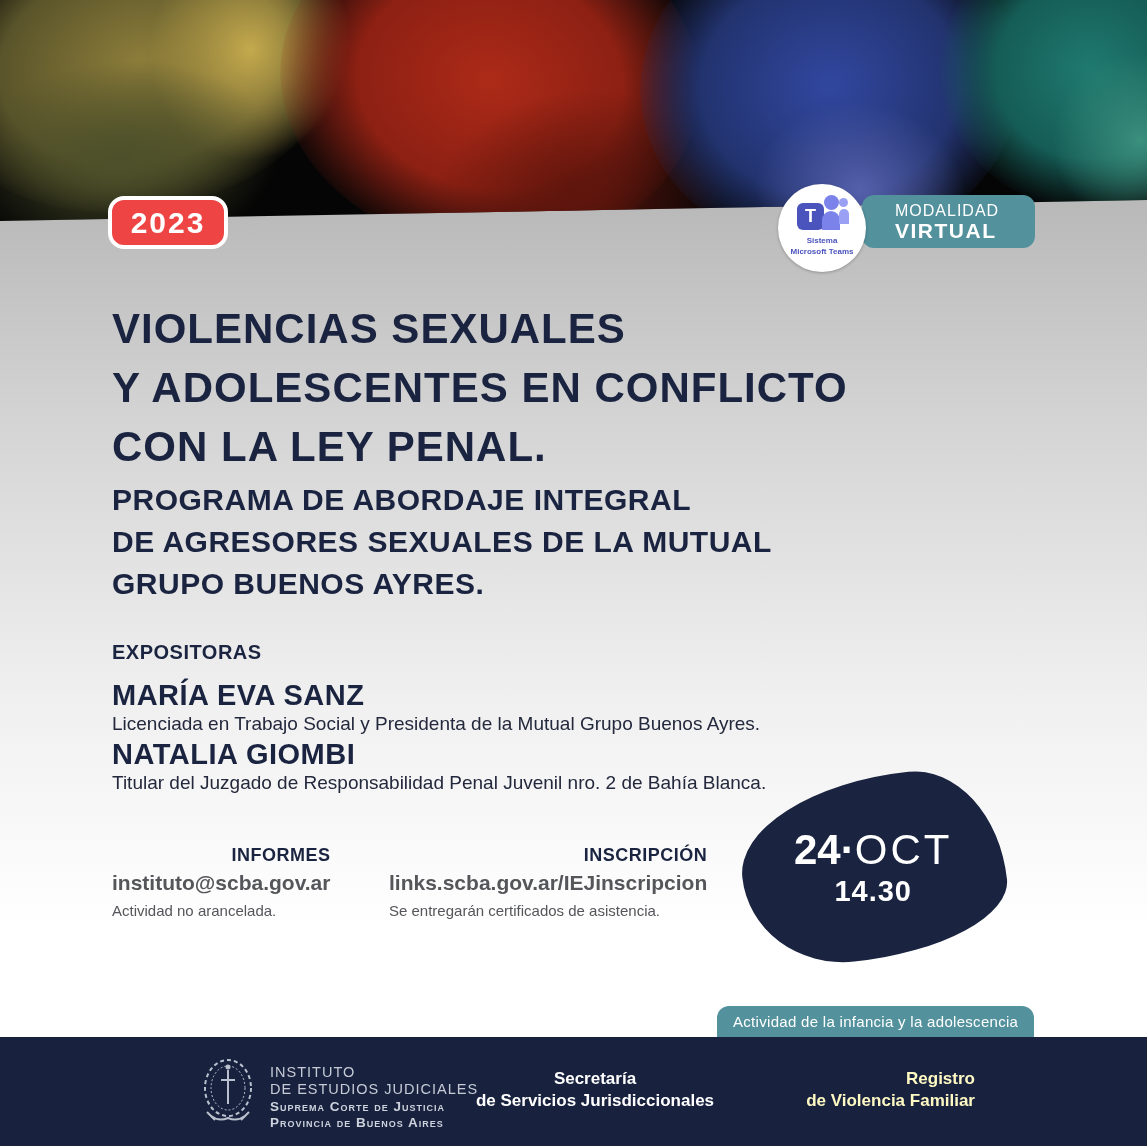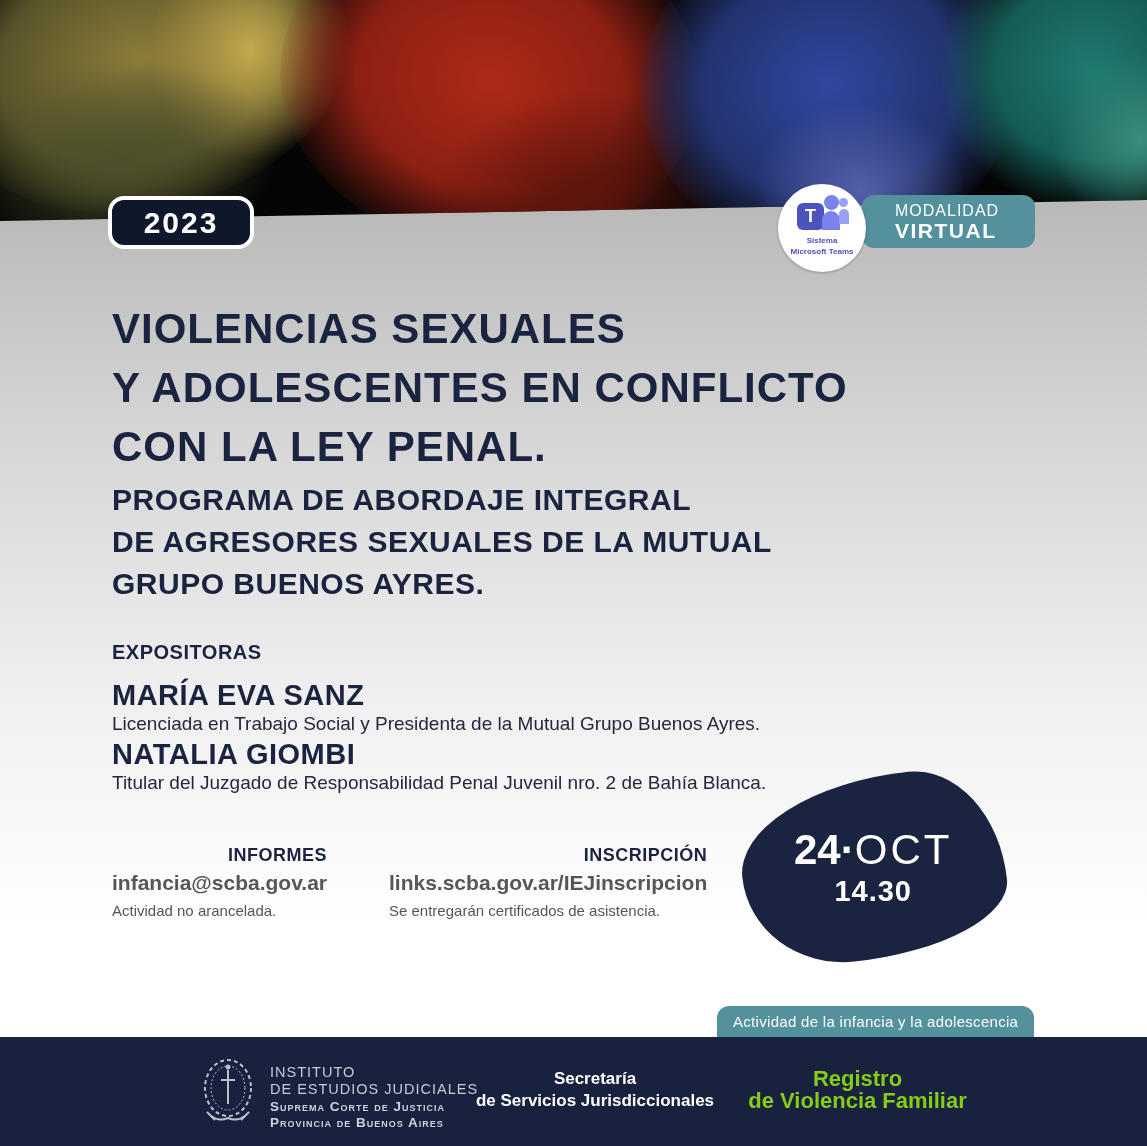--- a/index.html
+++ b/index.html
@@ -34,22 +34,22 @@
                background:radial-gradient(ellipse at center,#31479f 0%,#22336f 48%,rgba(20,28,70,0) 74%); }
   .b-peri    { left:740px;  top:90px;  width:240px; height:200px; transform:rotate(8deg);
                background:radial-gradient(ellipse at center,#5560ab 0%,rgba(70,80,150,0) 62%); }
   .b-teal    { left:940px;  top:-70px; width:300px; height:280px;
                background:radial-gradient(ellipse at center,#1f7a6f 0%,#155c56 45%,rgba(14,60,55,0) 72%); }
   .b-tealbr  { left:1040px; top:40px;  width:200px; height:200px; transform:rotate(20deg);
                background:radial-gradient(ellipse at center,#3a8f7d 0%,rgba(40,110,95,0) 62%); }
 
   
   .year-badge {
-    position:absolute; left:108px; top:196px; width:146px; height:53px; box-sizing:border-box;
-    background:#0f172a; border:4px solid #ffffff; border-radius:16px; z-index:5;
+    position:absolute; left:108px; top:196px; width:120px; height:53px; box-sizing:border-box;
+    background:#ef4444; border:4px solid #ffffff; border-radius:16px; z-index:5;
     display:flex; align-items:center; justify-content:center;
     color:#ffffff; font-weight:bold; font-size:30px; letter-spacing:2px;
   }
   
   .modality-badge {
     position:absolute; left:862px; top:195px; width:173px; height:53px; box-sizing:border-box;
     background:#53919d; border-radius:12px; z-index:4;
     display:flex; flex-direction:column; justify-content:center; padding-left:33px;
     color:#ffffff;
   }
@@ -125,22 +125,22 @@
     position:absolute; left:0; top:1037px; width:1147px; height:109px;
     background:#18223e; z-index:3;
   }
   .crest { position:absolute; left:197px; top:17px; }
   .inst { position:absolute; left:270px; top:27px; color:#c5cad6; }
   .inst-l1, .inst-l2 { font-size:14.5px; letter-spacing:1px; line-height:17px; }
   .inst-l3, .inst-l4 { font-variant:small-caps; font-weight:bold; font-size:13.5px;
                        letter-spacing:1px; line-height:15px; margin-top:1px; color:#cdd2dd; }
   .secretariat { position:absolute; left:430px; top:31px; width:330px; text-align:center;
                  color:#ffffff; font-weight:bold; font-size:17px; line-height:22px; }
-  .registry { position:absolute; left:740px; top:31px; width:235px; text-align:center;
-              color:#84cc16; font-weight:bold; font-size:22px; line-height:22px; }
+  .registry { position:absolute; left:740px; top:31px; width:235px; text-align:right;
+              color:#fef9c3; font-weight:bold; font-size:17px; line-height:22px; }
 </style>
 </head>
 <body>
 
 <div class="page">
 
   <div class="body-bg"></div>
 
   <div class="header-art">
     <div class="blob b-olive"></div>
@@ -194,21 +194,21 @@
       <div class="sp-role">Licenciada en Trabajo Social y Presidenta de la Mutual Grupo Buenos Ayres.</div>
     </div>
     <div>
       <div class="sp-name">NATALIA GIOMBI</div>
       <div class="sp-role">Titular del Juzgado de Responsabilidad Penal Juvenil  nro. 2 de Bahía Blanca.</div>
     </div>
   </div>
 
   <div class="contact-col">
     <div class="info-heading">INFORMES</div>
-    <div class="info-main">infancia@scba.gov.ar</div>
+    <div class="info-main">instituto@scba.gov.ar</div>
     <div class="info-note">Actividad no arancelada.</div>
   </div>
 
   <div class="registration-col">
     <div class="info-heading">INSCRIPCIÓN</div>
     <div class="info-main">links.scba.gov.ar/IEJinscripcion</div>
     <div class="info-note">Se entregarán certificados de asistencia.</div>
   </div>
 
   <div class="date-blob">

